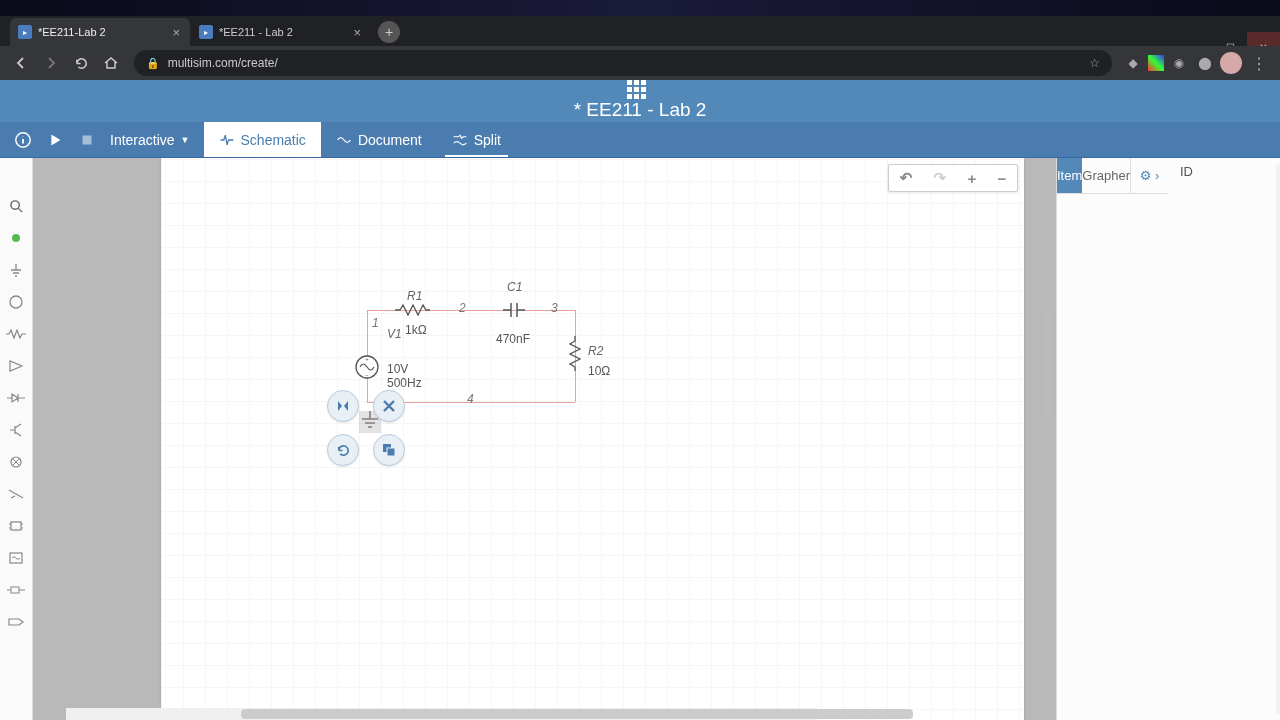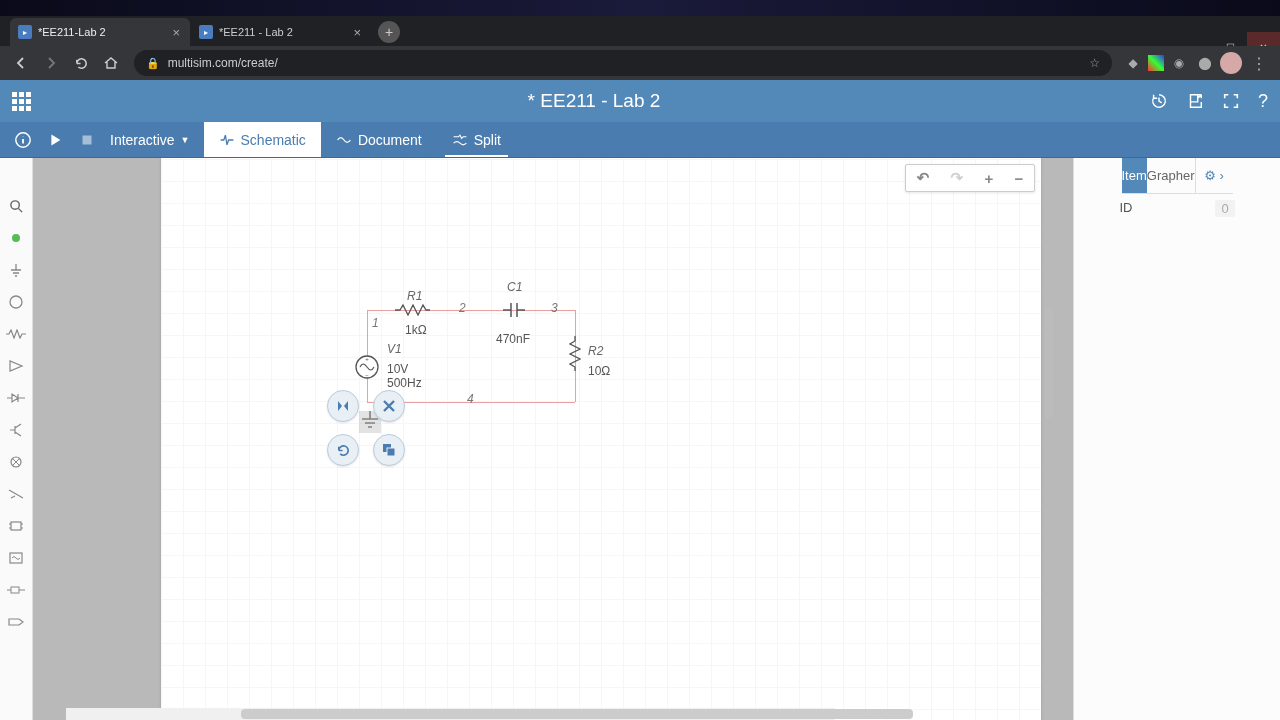--- a/index.html
+++ b/index.html
@@ -18,21 +18,21 @@
 .win-btn.close{background:#5a2a2a;}
 .addr-bar { position:absolute; top:46px; left:0; right:0; height:34px; background:#35363a; display:flex; align-items:center; padding:0 8px; gap:4px; }
 .nav-btn { width:26px; height:26px; display:flex; align-items:center; justify-content:center; color:#aaa; }
 .url { flex:1; height:26px; background:#202124; border-radius:13px; display:flex; align-items:center; padding:0 12px; color:#ccc; font-size:12px; gap:8px; margin:0 6px; }
 .lock { color:#9aa0a6; font-size:11px; }
 .ext-icon { width:22px; height:22px; display:flex; align-items:center; justify-content:center; color:#aaa; font-size:12px; }
 .avatar { width:22px; height:22px; border-radius:11px; background:#d7a8a8; display:flex; align-items:center; justify-content:center; font-size:10px; }
 
 
 .app { position:absolute; top:80px; left:0; right:0; bottom:0; background:#fff; display:flex; flex-direction:column; }
-.app-head { height:42px; background:#5289b9; display:flex; align-items:center; color:#fff; padding:0 12px; }
+.app-head { height:42px; background:#5289b9; display:flex; align-items:center; color:#fff; padding:0 12px;flex-direction:column; }
 .menu-grid { width:26px; display:grid; grid-template-columns:repeat(3,5px); grid-template-rows:repeat(3,5px); gap:2px; }
 .menu-grid i { background:#fff; }
 .app-title { flex:1; text-align:center; font-size:19px; font-weight:400; }
 .head-act { display:flex; gap:18px; align-items:center; }
 .head-ic { width:18px; height:18px; cursor:pointer; }
 
 
 .toolbar { height:36px; background:#4a7cb0; display:flex; align-items:stretch; border-bottom:1px solid #3968a0; }
 .tb-left { display:flex; align-items:center; padding:0 14px; gap:14px; }
 .tb-ic { width:18px; height:18px; cursor:pointer; }
@@ -55,21 +55,21 @@
 .zc { color:#888; cursor:pointer; font-size:15px; font-weight:bold; }
 .wire { position:absolute; background:#e8a0a0; }
 .node-label { position:absolute; font-size:12px; color:#777; font-style:italic; }
 .comp-label { position:absolute; font-size:12px; color:#666; font-style:italic; }
 .comp-val { position:absolute; font-size:12px; color:#555; }
 
 
 .float-act { position:absolute; width:32px; height:32px; border-radius:17px; background:#e8eff5; border:1px solid #bcd; display:flex; align-items:center; justify-content:center; color:#4a7cb0; cursor:pointer; box-shadow:0 1px 2px rgba(0,0,0,.1); }
 
 
-.rpanel { width:207px; background:#fcfcfc; border-left:1px solid #ddd; display:flex; flex-direction:column;align-items:center; }
+.rpanel { width:224px; background:#fcfcfc; border-left:1px solid #ddd; display:flex; flex-direction:row; }
 .rptabs { height:36px; display:flex; border-bottom:1px solid #ddd; }
 .rpt { flex:1; display:flex; align-items:center; justify-content:center; font-size:13px; color:#666; cursor:pointer; }
 .rpt.active { background:#5289b9; color:#fff; }
 .rpt.gear { flex:0 0 38px; color:#5289b9; border-left:1px solid #ddd; }
 .rprow { display:flex; padding:6px 12px; font-size:13px; color:#555; }
 .rpk { width:96px; }
 .rpv { flex:1; }
 .rpv.dim { color:#aaa; }
 .scrollbar-y { position:absolute; right:224px; top:0; bottom:0; width:14px; display:flex; align-items:flex-start; justify-content:center; }
 .scroll-thumb { width:8px; height:110px; background:#bbb; border-radius:4px; margin-top:150px; }
@@ -314,21 +314,21 @@
           </svg>
         <span class="comp-label" style="left:427px; top:186px">R2</span>
         <span class="comp-val" style="left:427px; top:206px">10Ω</span>
 
         <svg style="position:absolute; left:194px; top:197px" width="24" height="24" viewBox="0 0 24 24">
             <circle cx="12" cy="12" r="11" stroke="#555" stroke-width="1.3" fill="#fff"></circle>
             <path d="M5 12q3-6 7 0t7 0" stroke="#555" stroke-width="1.2" fill="none"></path>
             <text x="12" y="6" font-size="6" text-anchor="middle" fill="#555">+</text>
             <text x="12" y="22" font-size="6" text-anchor="middle" fill="#555">−</text>
           </svg>
-        <span class="comp-label" style="left:226px; top:184px">V1</span>
+        <span class="comp-label" style="left:226px; top:169px">V1</span>
         <span class="comp-val" style="left:226px; top:204px">10V</span>
         <span class="comp-val" style="left:226px; top:218px">500Hz</span>
 
         <svg style="position:absolute; left:198px; top:253px" width="22" height="22" viewBox="0 0 22 22">
             <path d="M11 0v8M3 8h16M6 12h10M9 16h4" stroke="#888" stroke-width="1.6" fill="none"></path>
             <rect x="0" y="0" width="22" height="22" fill="rgba(100,100,100,.18)"></rect>
           </svg>
 
         <div class="float-act" style="left:166px; top:232px">
             <svg width="16" height="14" viewBox="0 0 16 14">

